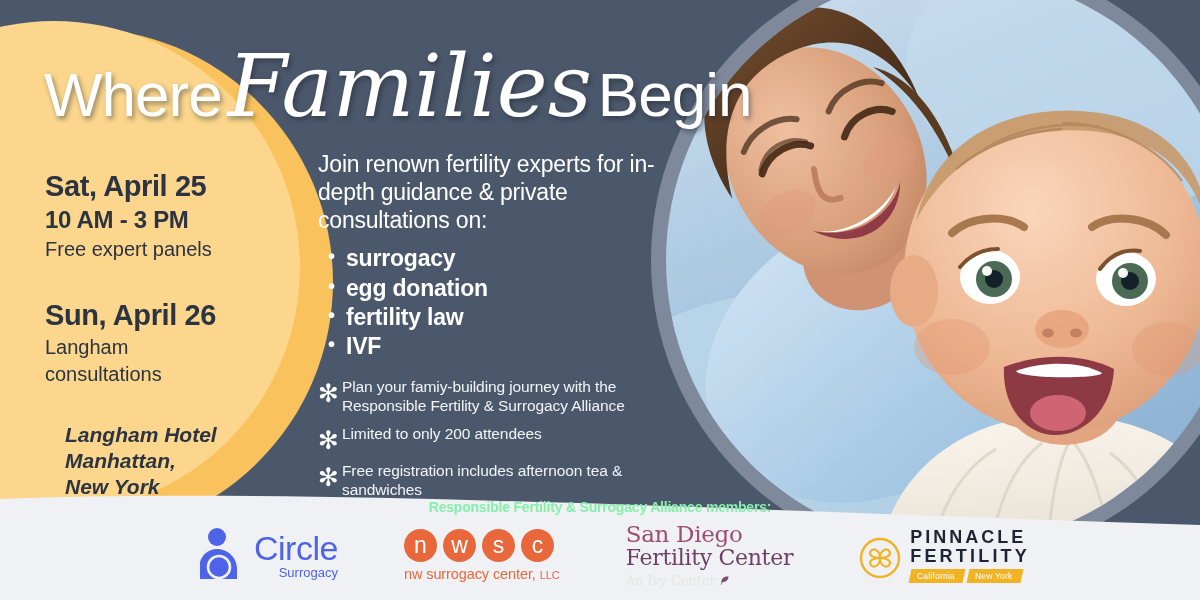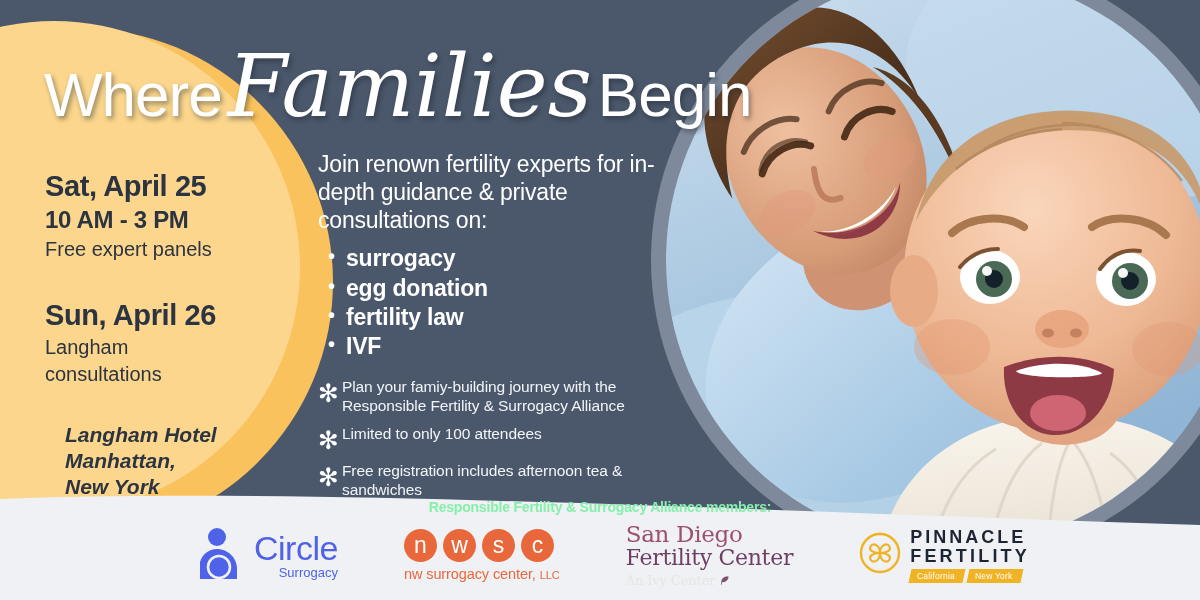--- a/index.html
+++ b/index.html
@@ -272,21 +272,21 @@
     letter-spacing:-.3px;
   }
   .sdfc-l3{
     font-size:13px;
     color:#e5e5e5;
     margin-top:3px;
     letter-spacing:-.1px;
   }
 
   
-  .pinnacle{align-items:center;}
+  .pinnacle{align-items:flex-end;}
   .pin-text{margin-left:9px;}
   .pin-l1{
     font-size:18px;font-weight:bold;color:#1d2433;
     letter-spacing:3px;line-height:1.05;
   }
   .pin-l2{
     font-size:18px;font-weight:bold;color:#1d2433;
     letter-spacing:3.2px;line-height:1.05;
   }
   .pin-badges{display:flex;gap:4px;margin-top:3px;}
@@ -466,21 +466,21 @@
       <li>fertility law</li>
       <li>IVF</li>
     </ul>
     <div class="star-list">
       <div class="star-item">
         <span class="star-glyph">✻</span>
         <span class="star-text">Plan your famiy-building journey with the Responsible Fertility &amp; Surrogacy Alliance</span>
       </div>
       <div class="star-item">
         <span class="star-glyph">✻</span>
-        <span class="star-text">Limited to only 100 attendees</span>
+        <span class="star-text">Limited to only 200 attendees</span>
       </div>
       <div class="star-item">
         <span class="star-glyph">✻</span>
         <span class="star-text">Free registration includes afternoon tea &amp; sandwiches</span>
       </div>
       <div class="star-item">
         <span class="star-glyph">✻</span>
         <span class="star-text">Attendees can schedule private consultations</span>
       </div>
     </div>

